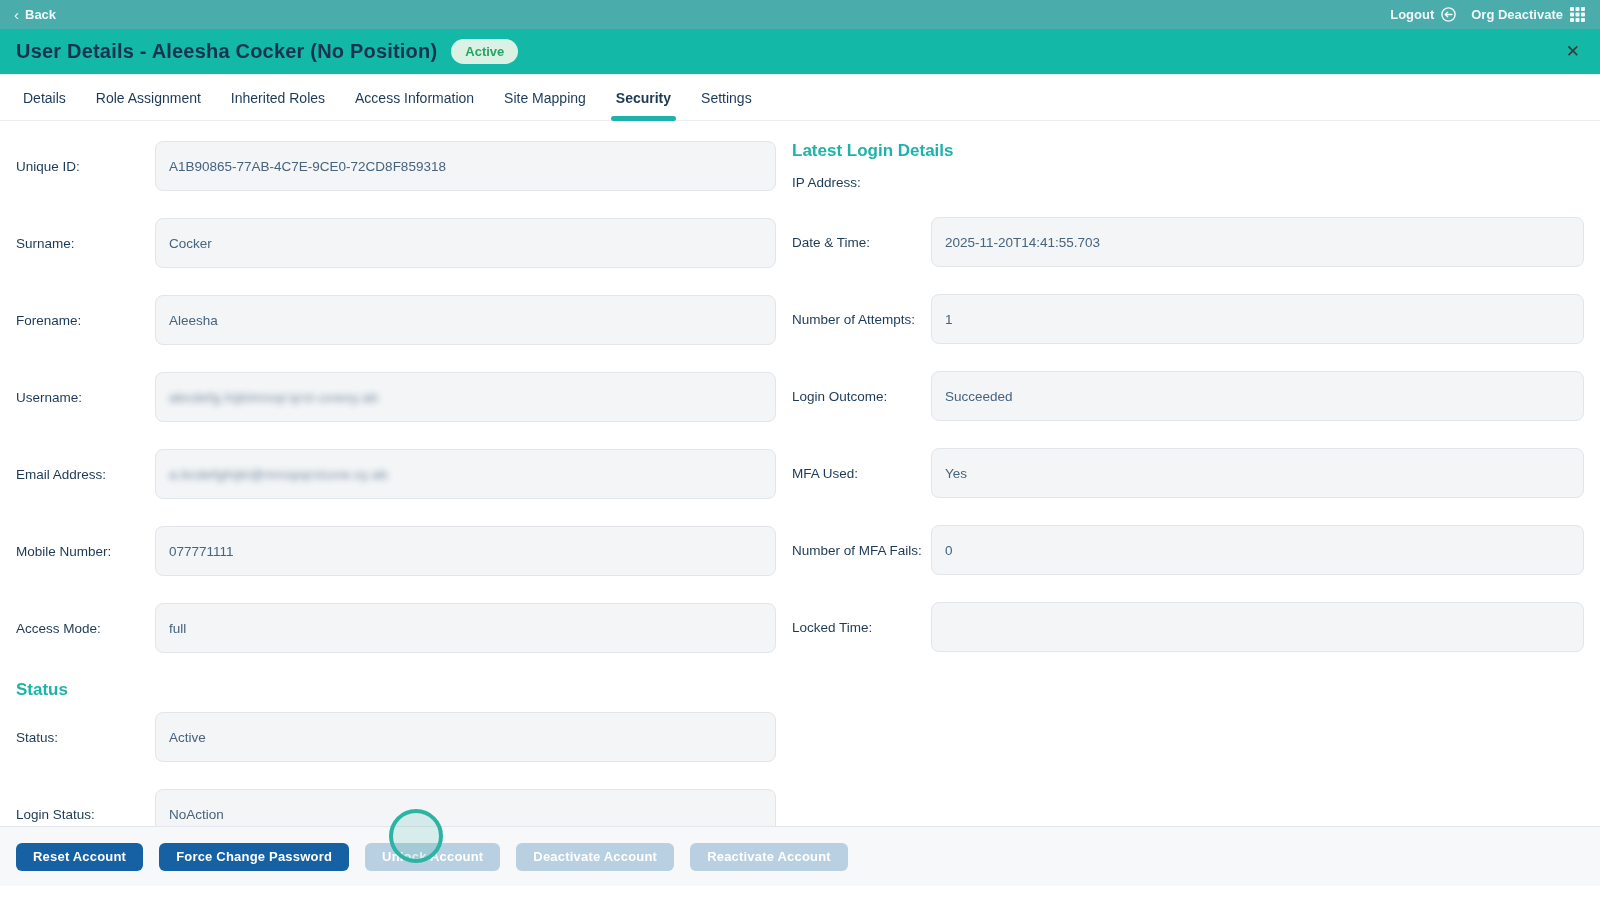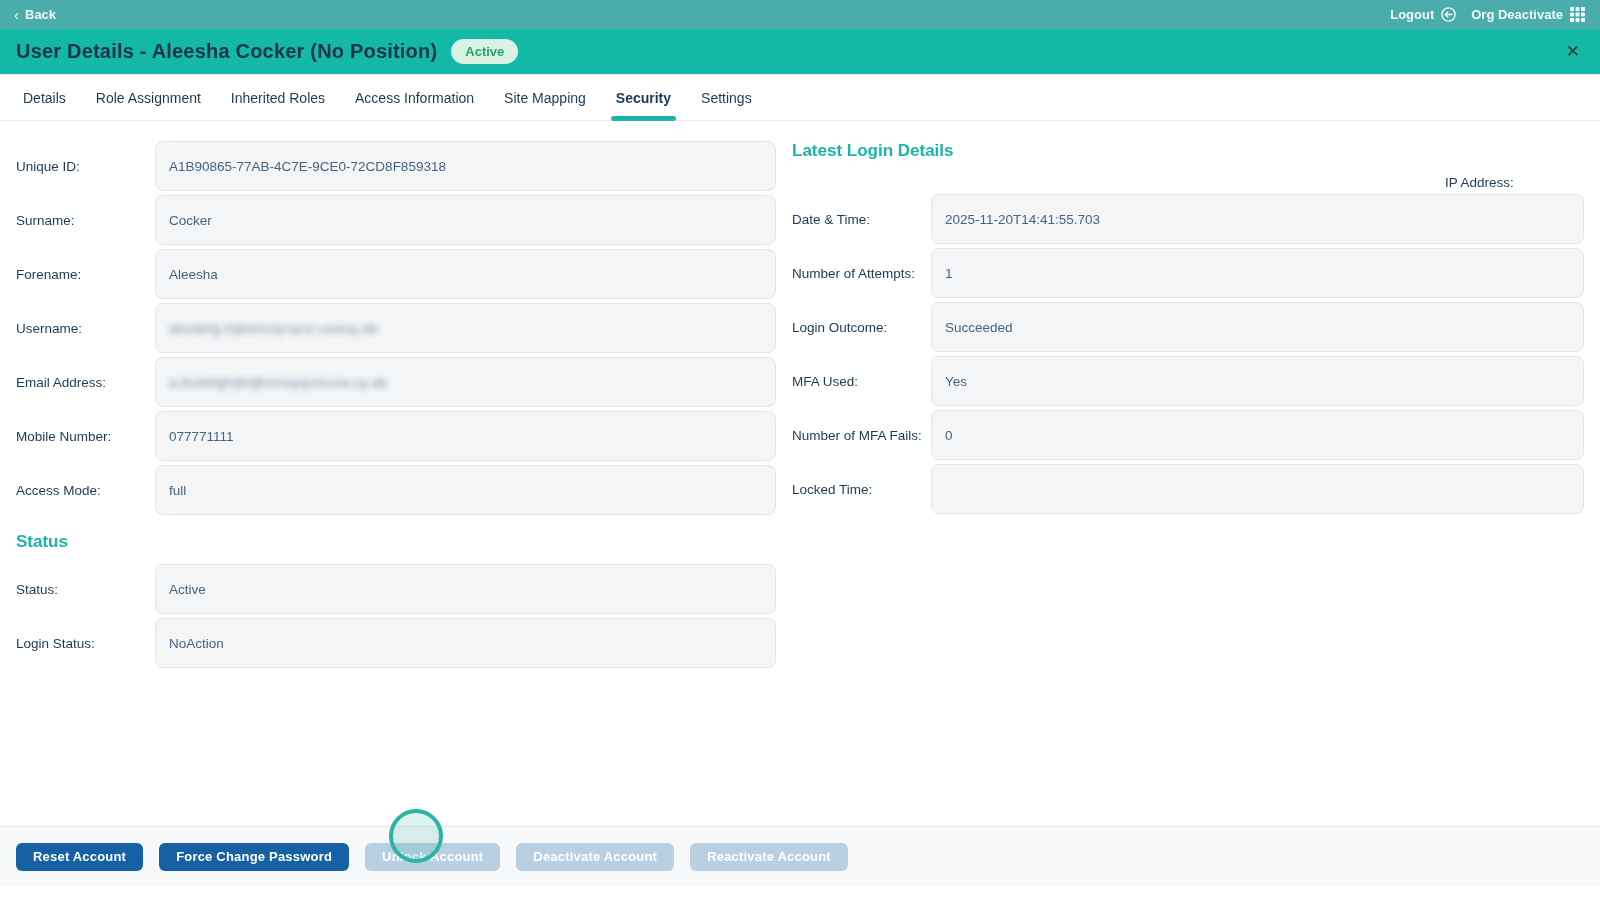--- a/index.html
+++ b/index.html
@@ -65,21 +65,21 @@
     background:var(--accent-teal);border-radius:3px;
   }
   
   .content{
     padding:20px 16px 0;display:grid;grid-template-columns:760px 1fr;column-gap:16px;
   }
   .section-heading{
     font-size:17px;font-weight:700;color:var(--accent-teal);margin:0 0 14px;
   }
   .section-heading.status-heading{margin-top:17px;margin-bottom:12px;}
-  .field-row{display:flex;align-items:center;margin-bottom:4px;justify-content:flex-end;}
+  .field-row{display:flex;align-items:center;margin-bottom:27px;}
   .field-row label{flex:0 0 139px;font-size:13.5px;color:var(--navy);}
   .field-box{
     flex:1;height:50px;background:var(--input-bg);border:1px solid var(--input-border);
     border-radius:8px;display:flex;align-items:center;padding:0 13px;
     font-size:13.5px;color:var(--value-blue);overflow:hidden;white-space:nowrap;
   }
   .field-value.blurred{filter:blur(3.2px);opacity:.75;letter-spacing:.5px;}
   
   .footer{
     position:absolute;left:0;right:0;bottom:14px;height:60px;

